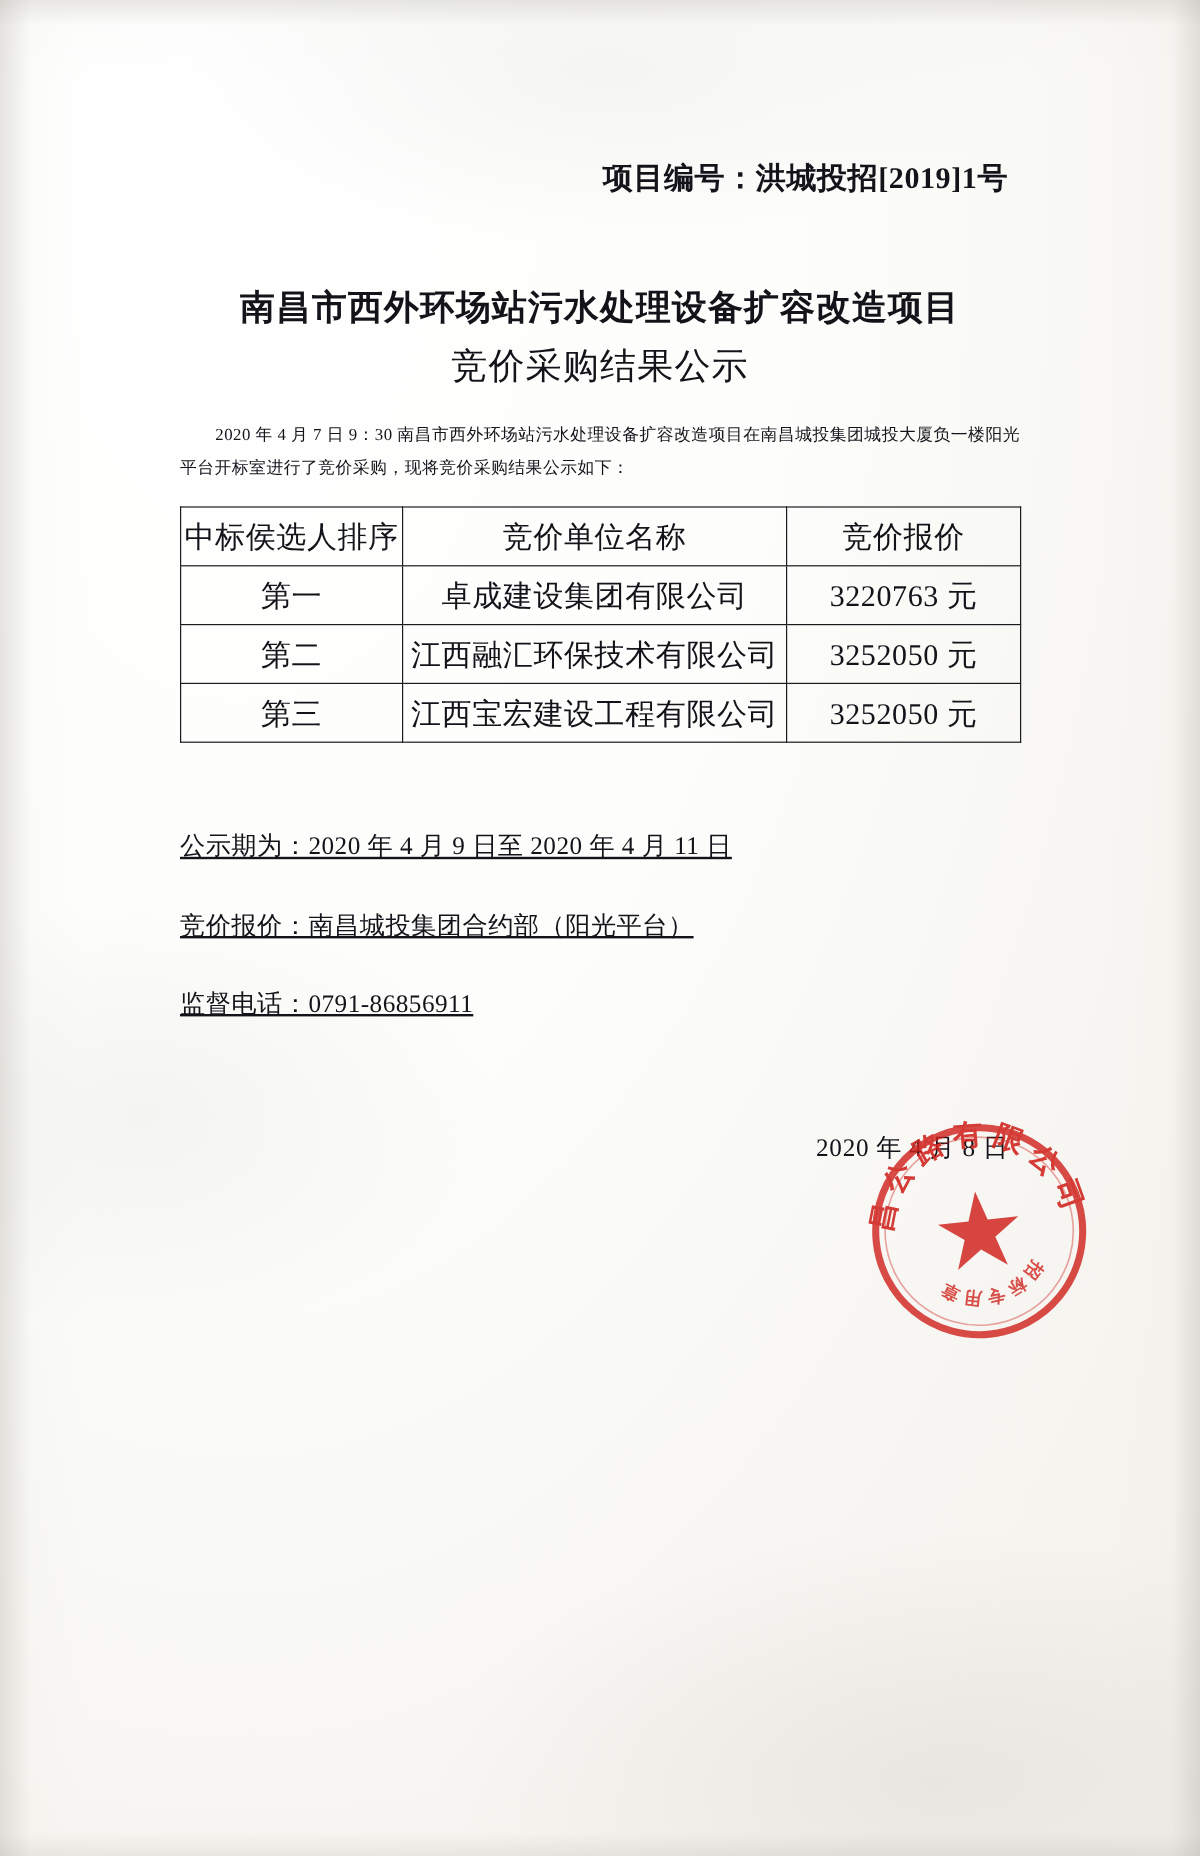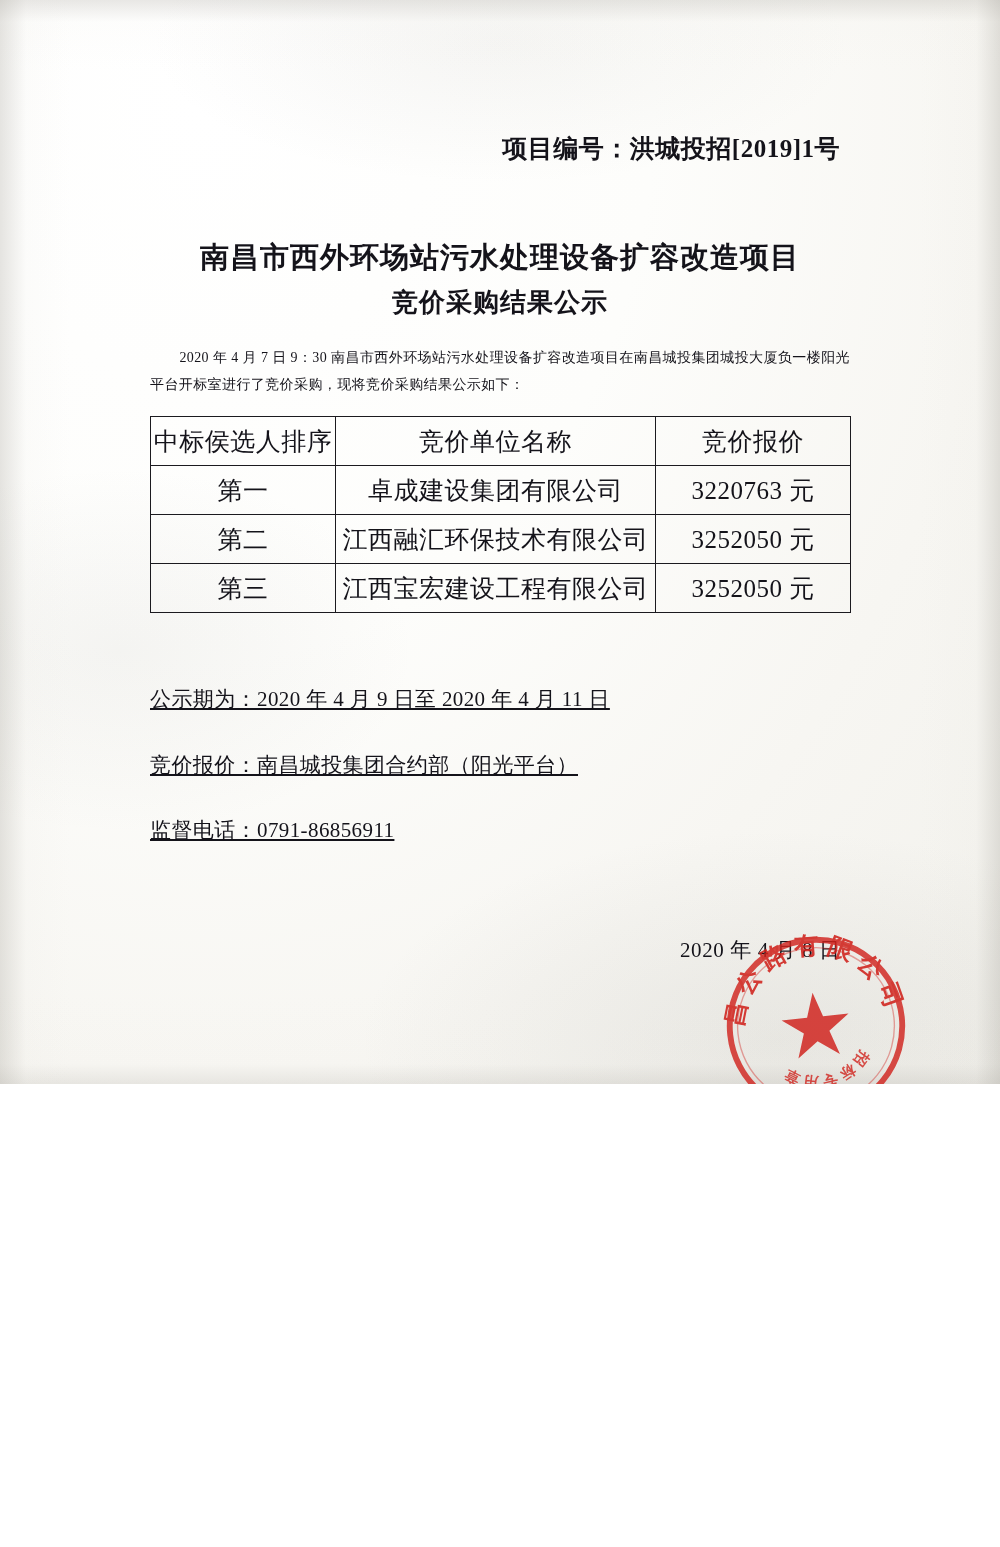--- a/index.html
+++ b/index.html
@@ -9,21 +9,21 @@
   body {
     width: 1000px;
     height: 1547px;
     background: #ffffff;
     font-family: "Liberation Serif", "DejaVu Serif", serif;
     overflow: hidden;
   }
   .page {
     position: relative;
     width: 1000px;
-    height: 1084px;
+    height: 1547px;
     background:
       radial-gradient(ellipse at 20% 10%, #ffffff 0%, #fdfdfb 40%, #f7f6f2 70%, #f2f1ec 100%);
     overflow: hidden;
   }
   
   .page::before {
     content: "";
     position: absolute;
     inset: 0;
     background:
@@ -62,22 +62,22 @@
   .title {
     margin-top: 66px;
     text-align: center;
     font-size: 29px;
     font-weight: bold;
     line-height: 1.85;
     letter-spacing: 1px;
   }
   .title-line2 {
     text-align: center;
-    font-size: 26px;
-    font-weight: bold;
+    font-size: 30px;
+    font-weight: normal;
     letter-spacing: 1px;
   }
   .body-para {
     margin-top: 24px;
     font-size: 14px;
     line-height: 1.95;
     text-align: justify;
     text-indent: 2.1em;
     letter-spacing: 0.4px;
   }

